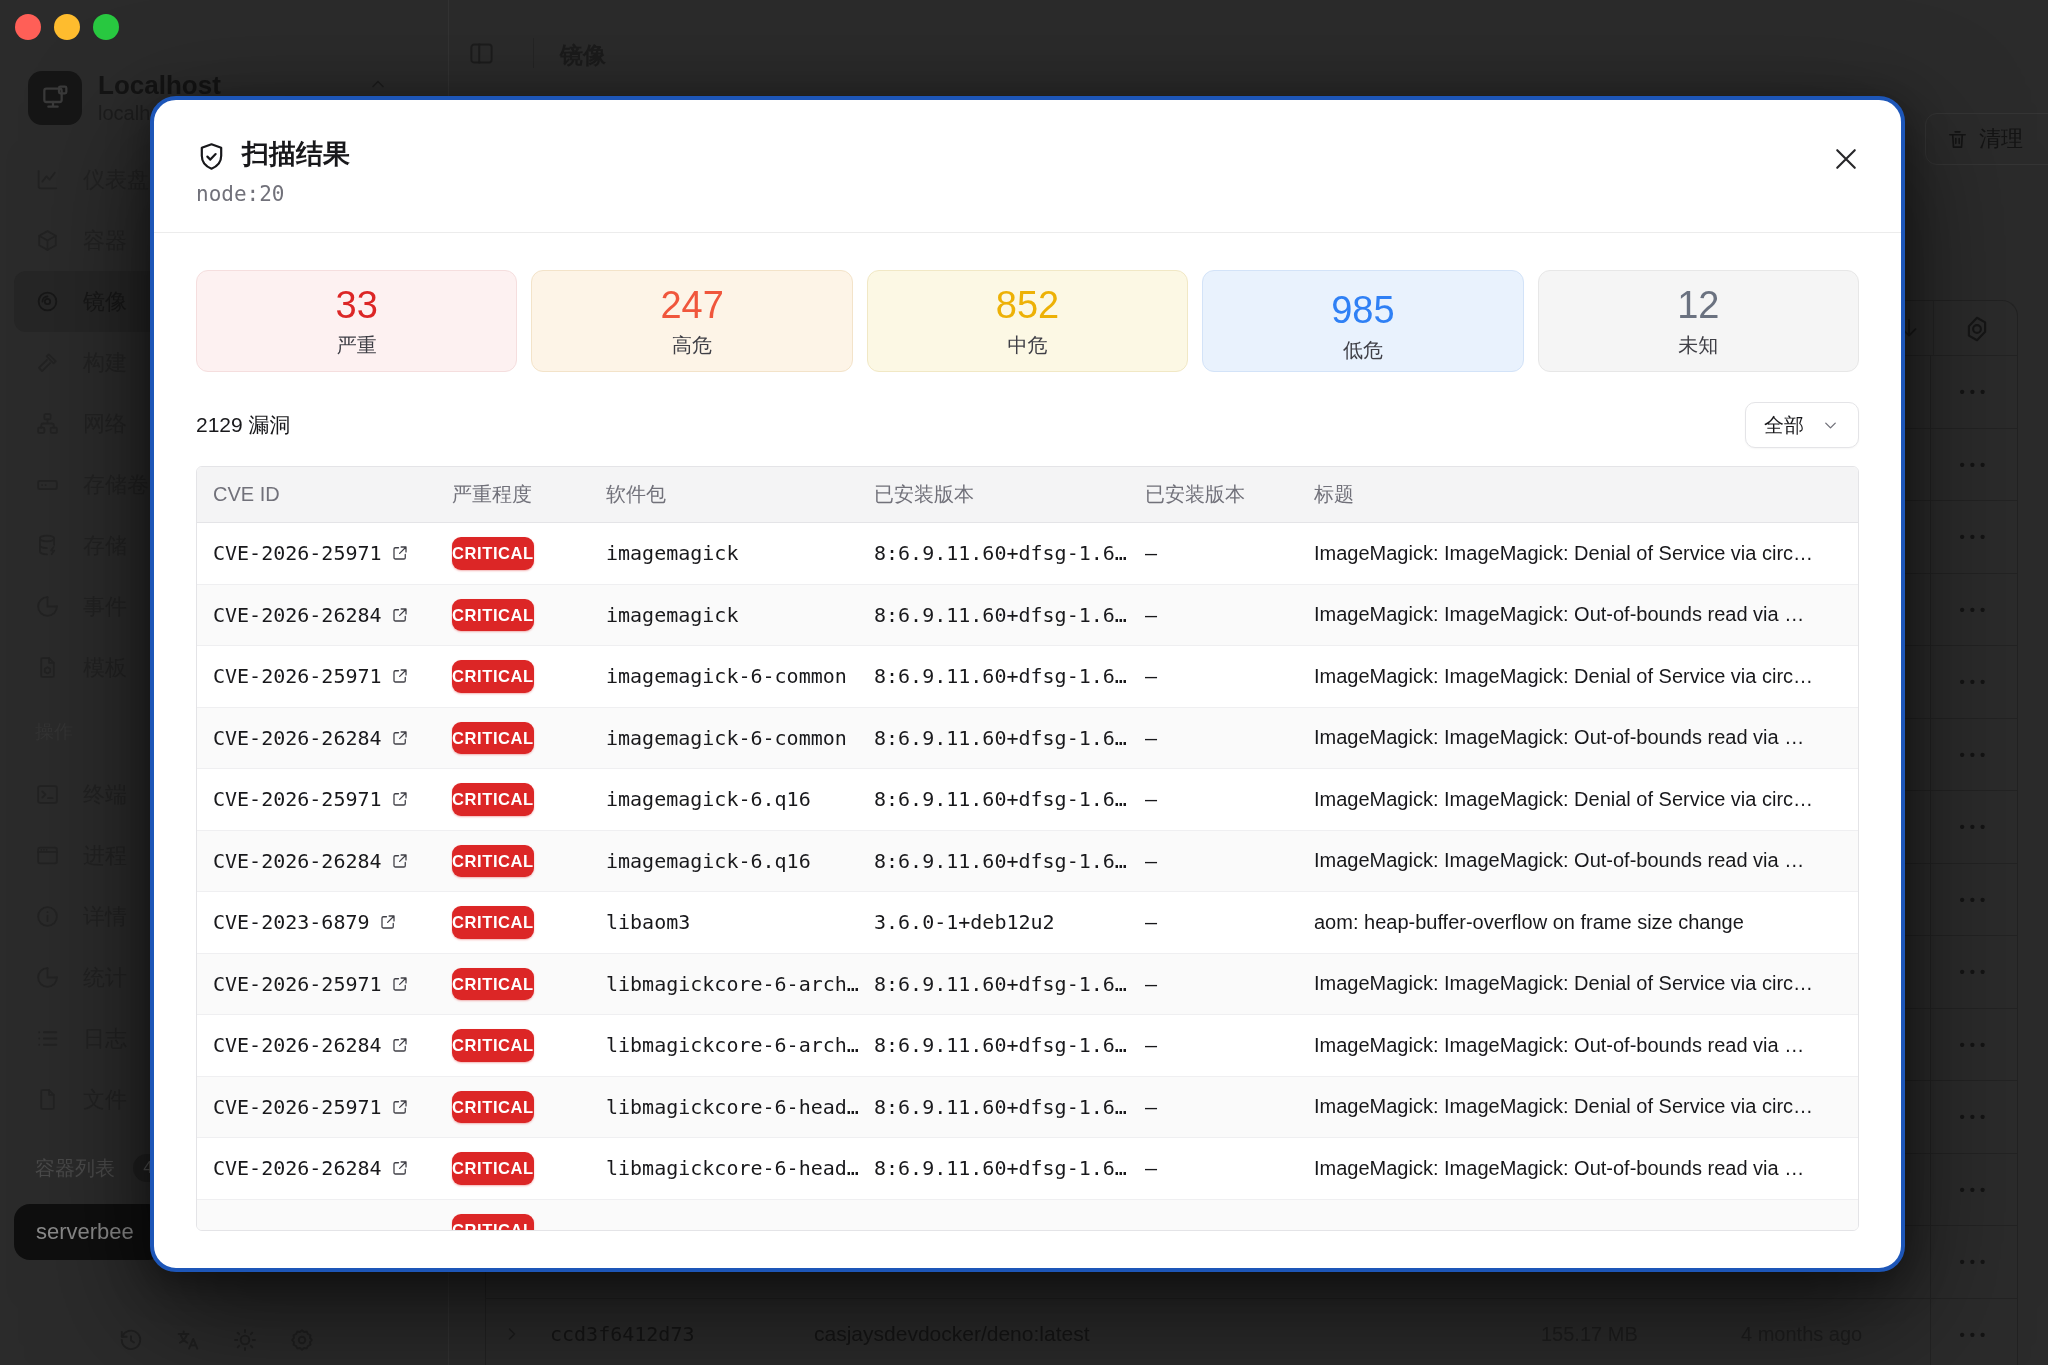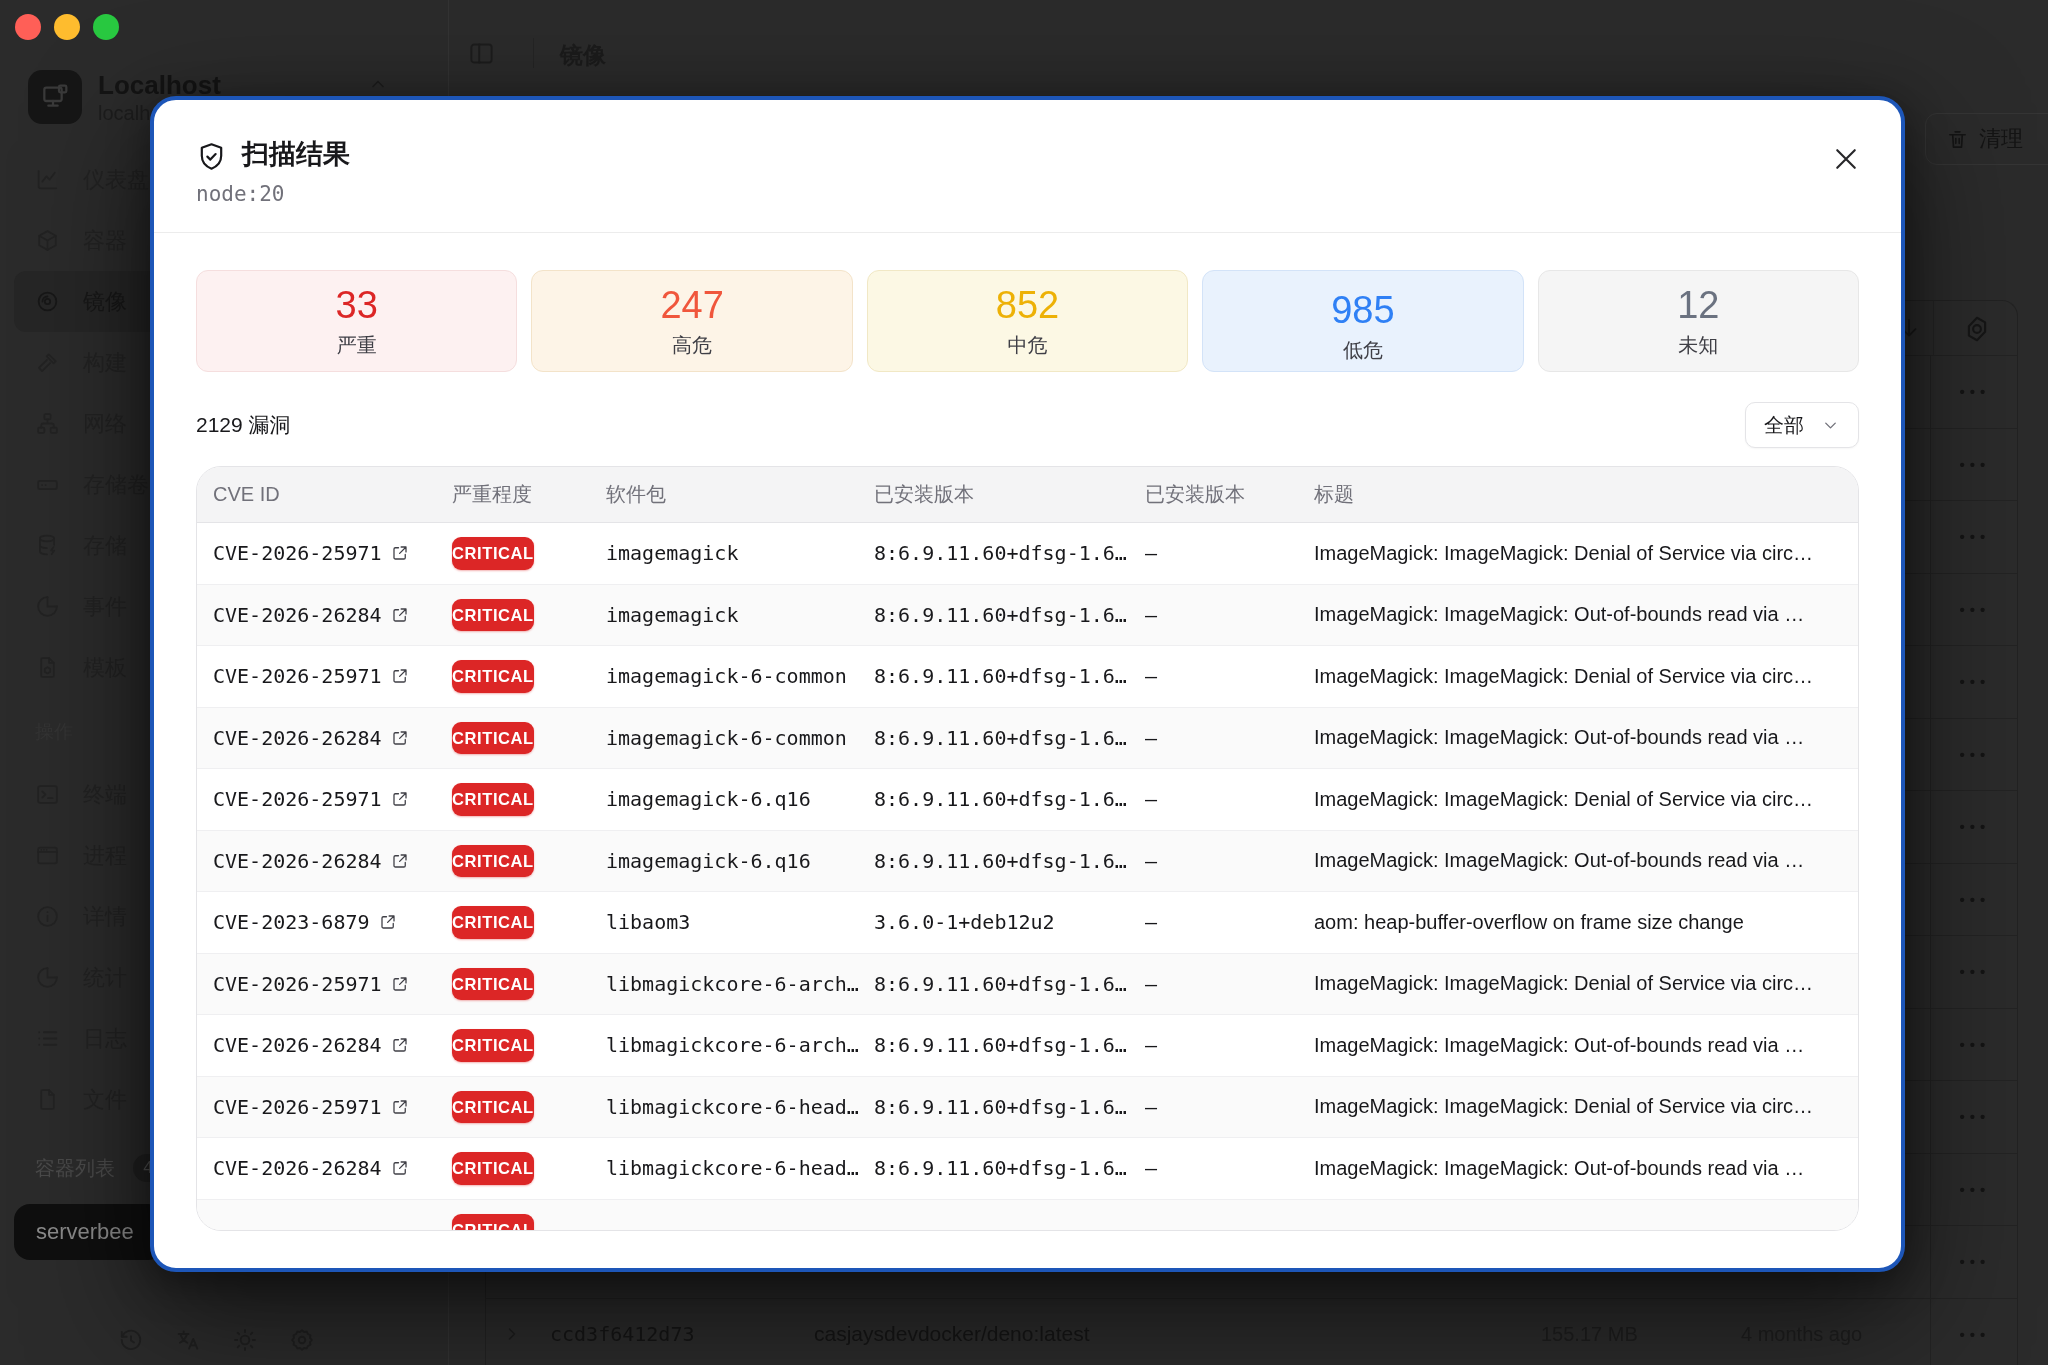--- a/index.html
+++ b/index.html
@@ -21,21 +21,21 @@
   .ic{stroke:currentColor;fill:none;stroke-width:1.7;stroke-linecap:round;stroke-linejoin:round;}
 
   
   .traffic{position:absolute;top:14px;left:15px;display:flex;gap:13px;z-index:90;}
   .traffic span{width:26px;height:26px;border-radius:50%;}
 
   .app-region{position:absolute;inset:0;z-index:1;}
   .side-divider{position:absolute;left:448px;top:0;bottom:0;width:1px;background:rgba(255,255,255,0.04);}
 
   
-  .server-head{position:absolute;top:70px;left:28px;display:flex;align-items:flex-start;gap:16px;}
+  .server-head{position:absolute;top:70px;left:28px;display:flex;align-items:center;gap:16px;}
   .server-tile{width:54px;height:54px;border-radius:14px;background:#161616;display:flex;align-items:center;justify-content:center;color:#3a3a3a;}
   .server-name{font-size:26px;font-weight:700;color:#141414;line-height:30px;}
   .server-sub{font-size:20px;color:#1d1d1d;margin-top:2px;}
   .server-chevron{position:absolute;top:74px;left:368px;color:#1c1c1c;}
 
   .nav{position:absolute;top:149px;left:14px;width:420px;}
   .nav-item{height:61px;display:flex;align-items:center;gap:23px;padding:0 0 0 21px;border-radius:12px;color:#222222;}
   .nav-item.selected{background:#262626;color:#171717;}
   .nav-label{font-size:22px;font-weight:500;}
   .nav-ic{width:25px;height:25px;}
@@ -94,21 +94,21 @@
   .cards{display:flex;gap:14px;}
   .sum-card{flex:1;height:102px;border:1px solid;border-radius:12px;display:flex;flex-direction:column;align-items:center;justify-content:center;gap:5px;}
   .sum-num{font-size:38px;font-weight:400;}
   .sum-label{font-size:20px;color:#3f3f46;}
 
   .count-row{margin-top:30px;height:46px;display:flex;align-items:center;justify-content:space-between;}
   .vuln-count{font-size:21px;color:#18181b;}
   .filter-btn{height:46px;display:flex;align-items:center;gap:17px;padding:0 18px;border:1px solid #e4e4e7;border-radius:10px;background:#fff;font-size:20px;color:#18181b;box-shadow:0 1px 2px rgba(0,0,0,0.04);}
   .filter-btn svg{width:19px;height:19px;color:#71717a;}
 
-  .vtable{margin-top:18px;height:765px;border:1px solid #e4e4e7;border-radius:25px;overflow:hidden;background:#fff;}
+  .vtable{margin-top:18px;height:765px;border:1px solid #e4e4e7;border-radius:6px;overflow:hidden;background:#fff;}
   .vt-head,.vt-row{display:grid;grid-template-columns:239px 154px 268px 271px 169px 1fr;align-items:center;padding:0 16px;}
   .vt-head{height:56px;background:#f4f4f5;color:#71717a;font-size:20px;border-bottom:1px solid #e4e4e7;}
   .vt-row{height:61.5px;border-bottom:1px solid #efeff1;}
   .vt-row:nth-child(even){background:#fafafa;}
   .cell-mono{font-family:"DejaVu Sans Mono",monospace;font-size:20px;color:#18181b;white-space:nowrap;overflow:hidden;}
   .cve-cell{display:flex;align-items:center;gap:9px;}
   .cve-cell svg{width:18px;height:18px;color:#3f3f46;flex:none;}
   .sev-badge{display:inline-block;background:var(--critical);color:#ffffff;font-size:16.5px;font-weight:700;letter-spacing:0.6px;
     padding:8px 0;border-radius:9px;line-height:1;box-shadow:0 1px 2px rgba(220,38,38,0.35);}
   .title-cell{font-size:20px;color:#18181b;white-space:nowrap;overflow:hidden;}

